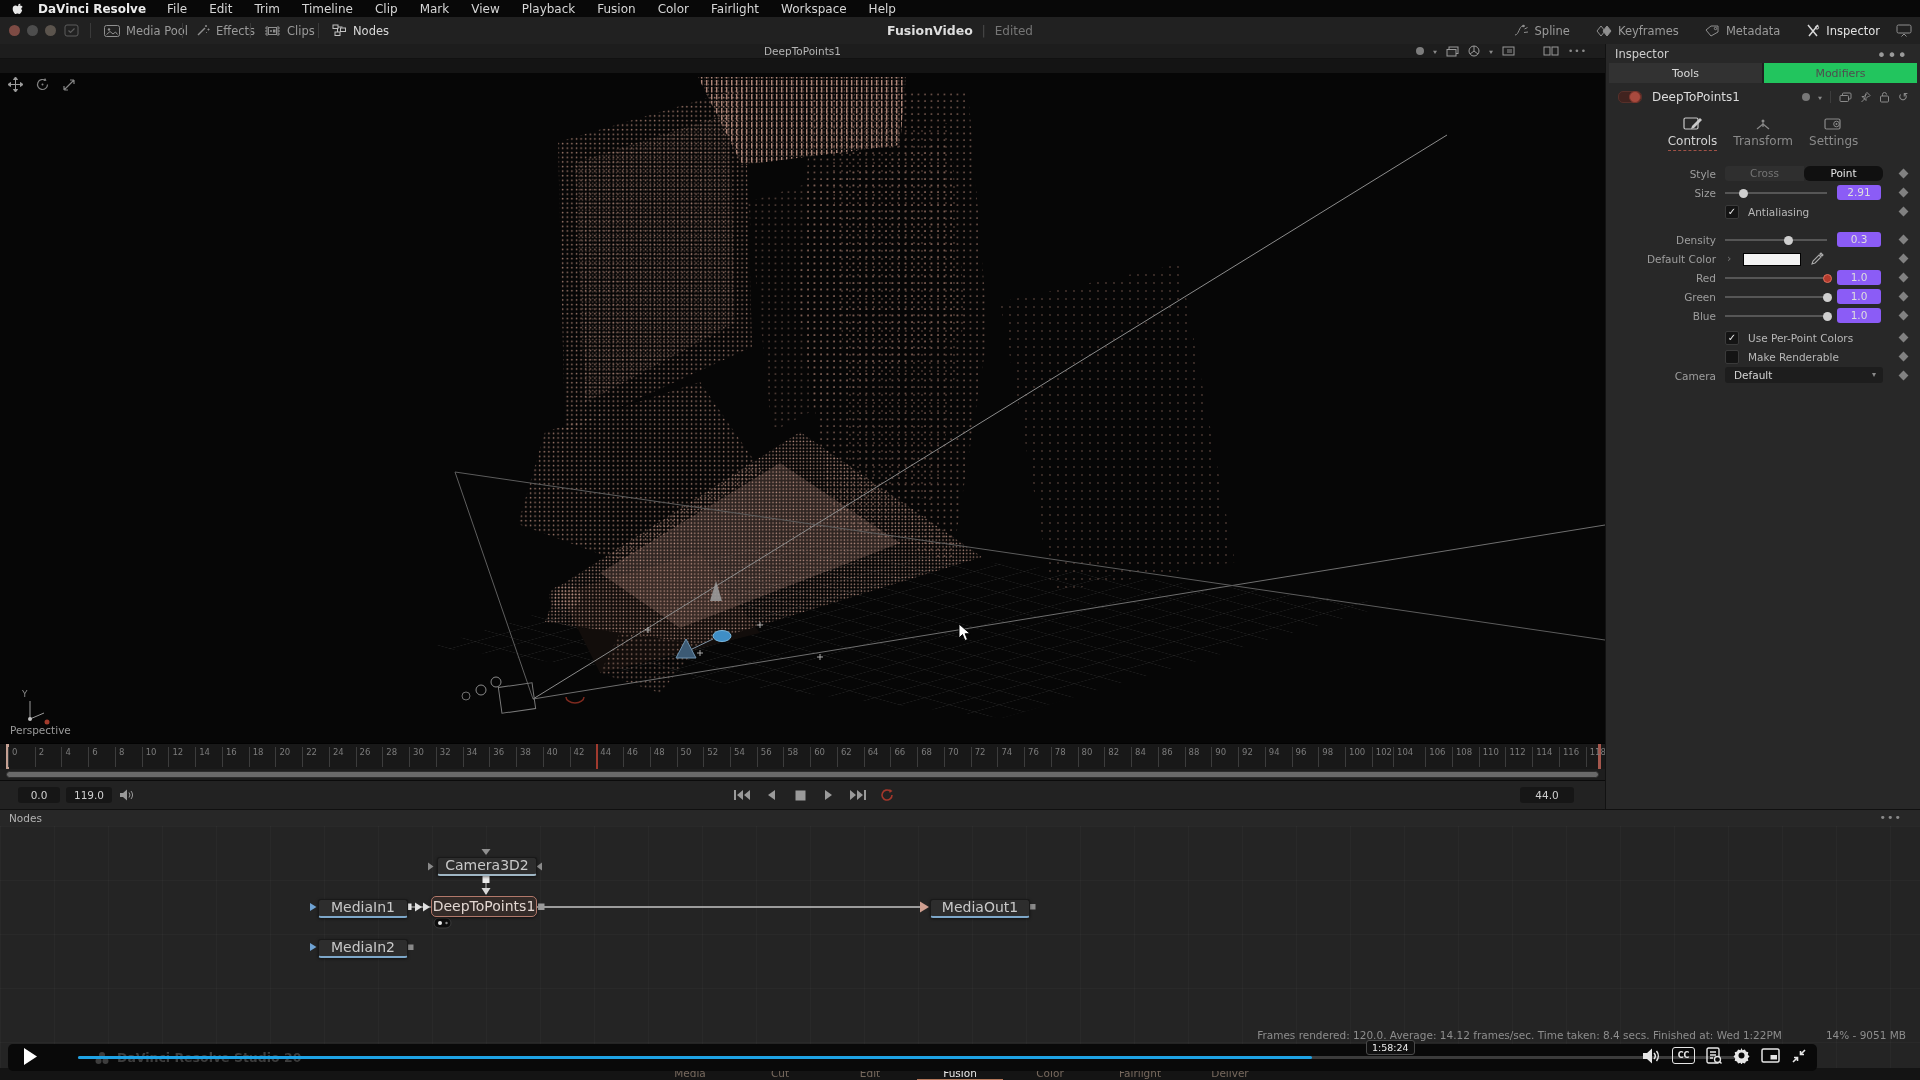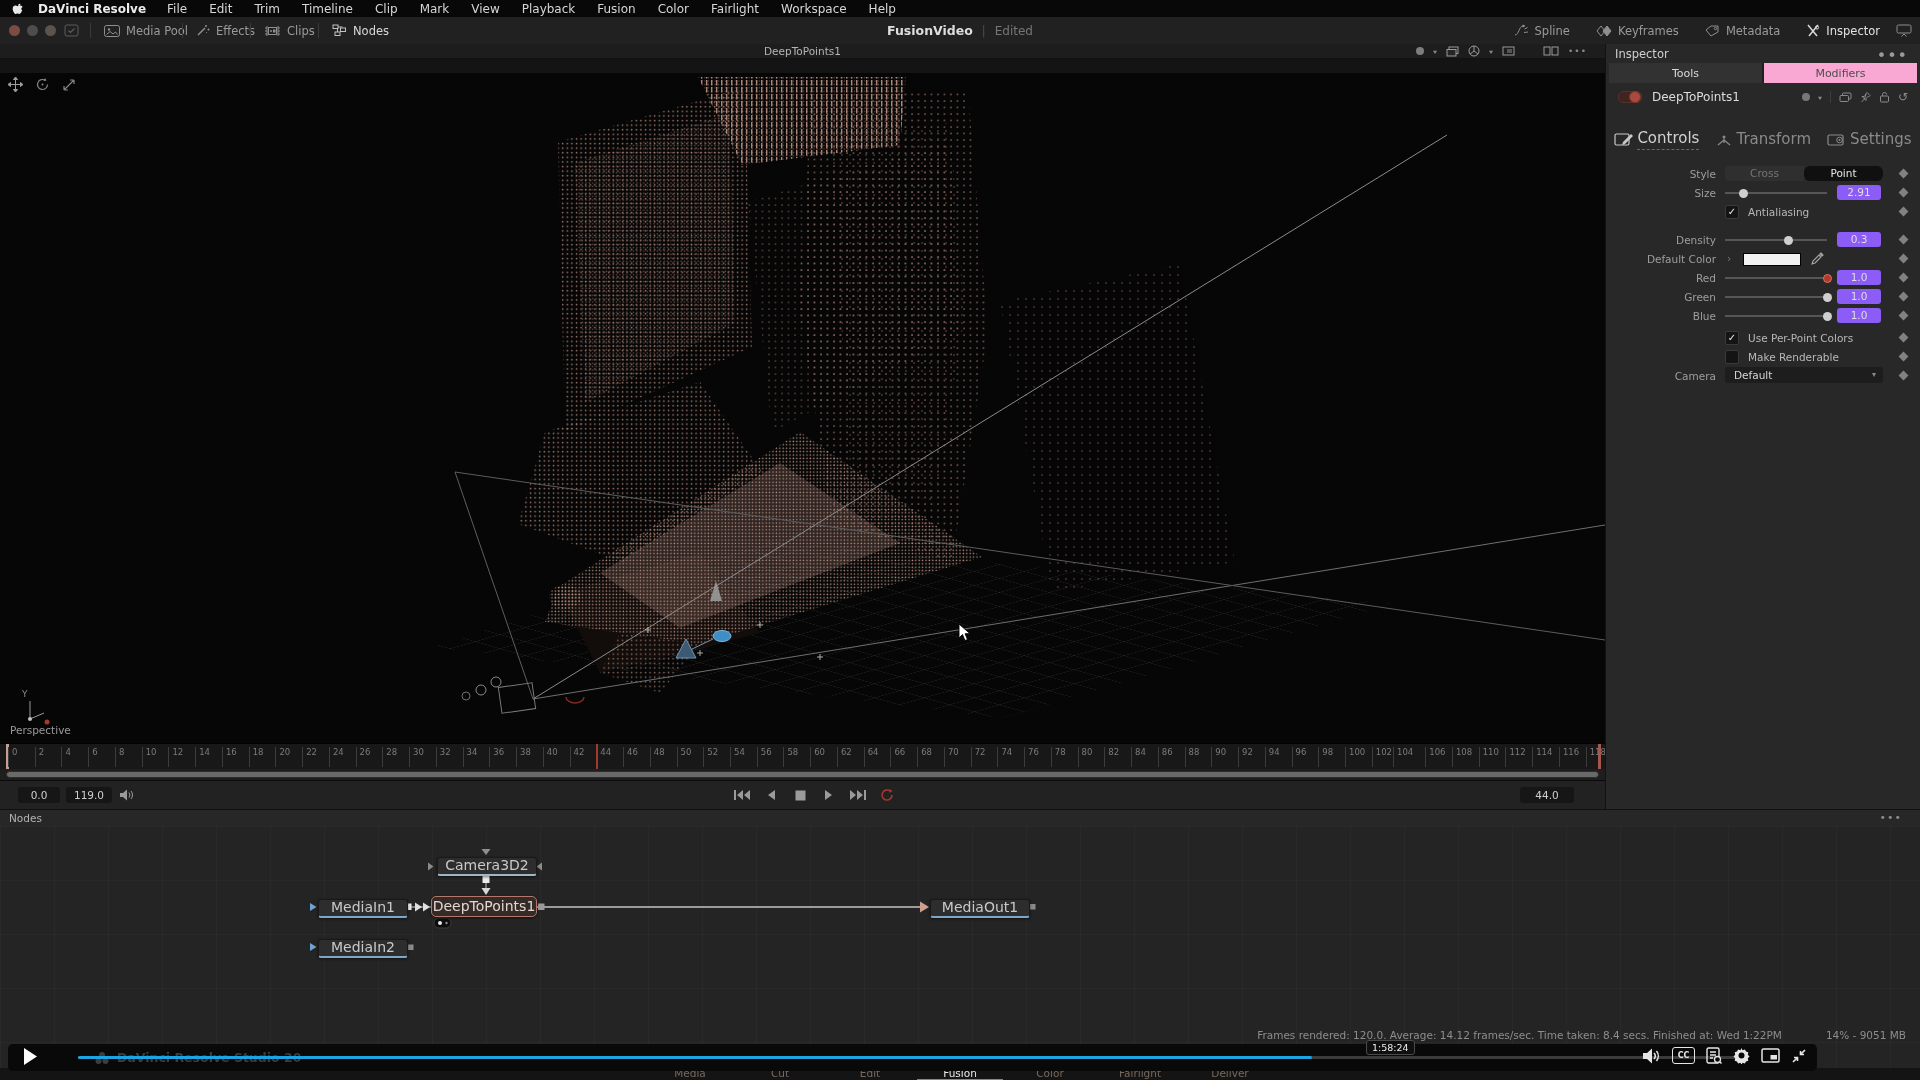--- a/index.html
+++ b/index.html
@@ -87,28 +87,28 @@
   .ptab.active::after{content:"";position:absolute;left:2px;right:2px;bottom:-1px;height:2px;background:#b5775a;}
 
   
   .inspector{position:absolute;top:44px;left:1605px;width:315px;height:765px;background:#282828;border-left:1px solid #121212;box-sizing:border-box;}
   .ins-h{position:absolute;top:0;left:0;width:100%;height:18px;}
   .ins-h .t{position:absolute;left:9px;top:3px;font-size:11.5px;color:#cfcfcf;}
   .ins-h .m{position:absolute;right:12px;top:2px;color:#9a9a9a;letter-spacing:1px;}
   .ins-tabs{position:absolute;top:19px;left:3px;right:3px;height:20px;display:flex;gap:2px;background:#1f1f1f;}
   .ins-tab{flex:1;display:flex;align-items:center;justify-content:center;font-size:11px;}
   .ins-tab.on{background:#323232;color:#d8d8d8;}
-  .ins-tab.off{background:#f9a8d4;color:#4e4e4e;}
+  .ins-tab.off{background:#22c55e;color:#4e4e4e;}
   .node-h{position:absolute;top:42px;left:0;width:100%;height:22px;display:flex;align-items:center;padding:0 12px;box-sizing:border-box;gap:10px;}
   .toggle{width:22px;height:10px;border-radius:5px;background:#41231f;border:1px solid #57302a;position:relative;}
   .toggle i{position:absolute;right:0;top:-1px;width:10px;height:10px;border-radius:50%;background:#a84a3e;border:1px solid #7c352c;}
   .node-h .nn{font-size:12px;color:#dcdcdc;}
   .node-h .icons{margin-left:auto;display:flex;align-items:center;gap:8px;color:#8a8a8a;font-size:10px;}
   .subtabs{position:absolute;top:66px;left:0;width:100%;height:52px;display:flex;justify-content:center;gap:16px;padding-top:6px;box-sizing:border-box;}
-  .stab{display:flex;flex-direction:row;align-items:center;gap:3px;font-size:15px;color:#8a8a8a;}
+  .stab{display:flex;flex-direction:column;align-items:center;gap:3px;font-size:12px;color:#8a8a8a;}
   .stab.on{color:#d2d2d2;}
   .stab.on .lbl{border-bottom:1px dashed #a05247;padding-bottom:2px;}
   .controls{position:absolute;top:120px;left:0;width:100%;}
   .irow{display:flex;align-items:center;height:19px;position:relative;}
   .ilab{width:110px;text-align:right;padding-right:9px;color:#9e9e9e;font-size:10.5px;flex:none;}
   .ictl{position:relative;width:162px;height:19px;flex:none;}
   .kf{margin-left:auto;margin-right:13px;width:7px;height:7px;background:#818181;transform:rotate(45deg);}
   .seg{position:absolute;left:0;top:2px;width:158px;height:15px;border-radius:3px;overflow:hidden;display:flex;font-size:10.5px;}
   .seg .s1{flex:1;background:#2f2f2f;color:#757575;text-align:center;line-height:15px;}
   .seg .s2{flex:1;background:#101010;color:#e5e5e5;text-align:center;line-height:15px;border-radius:6px;}

